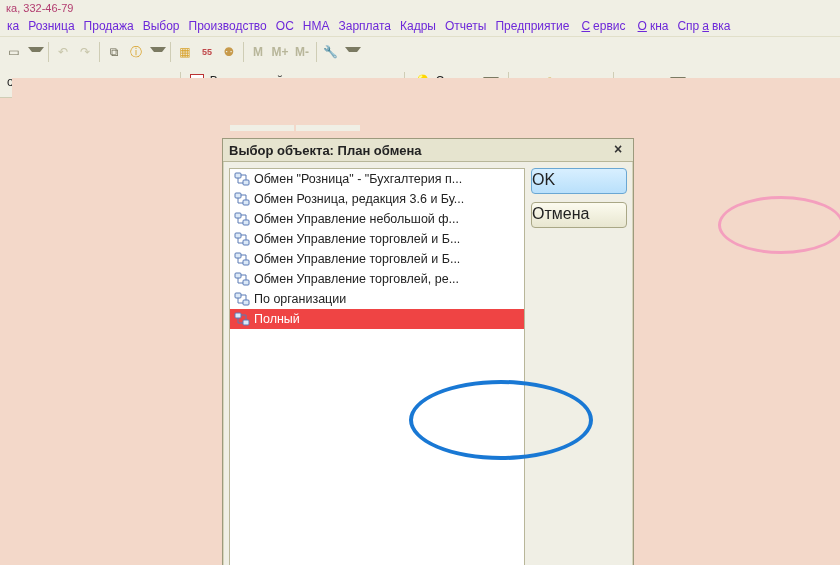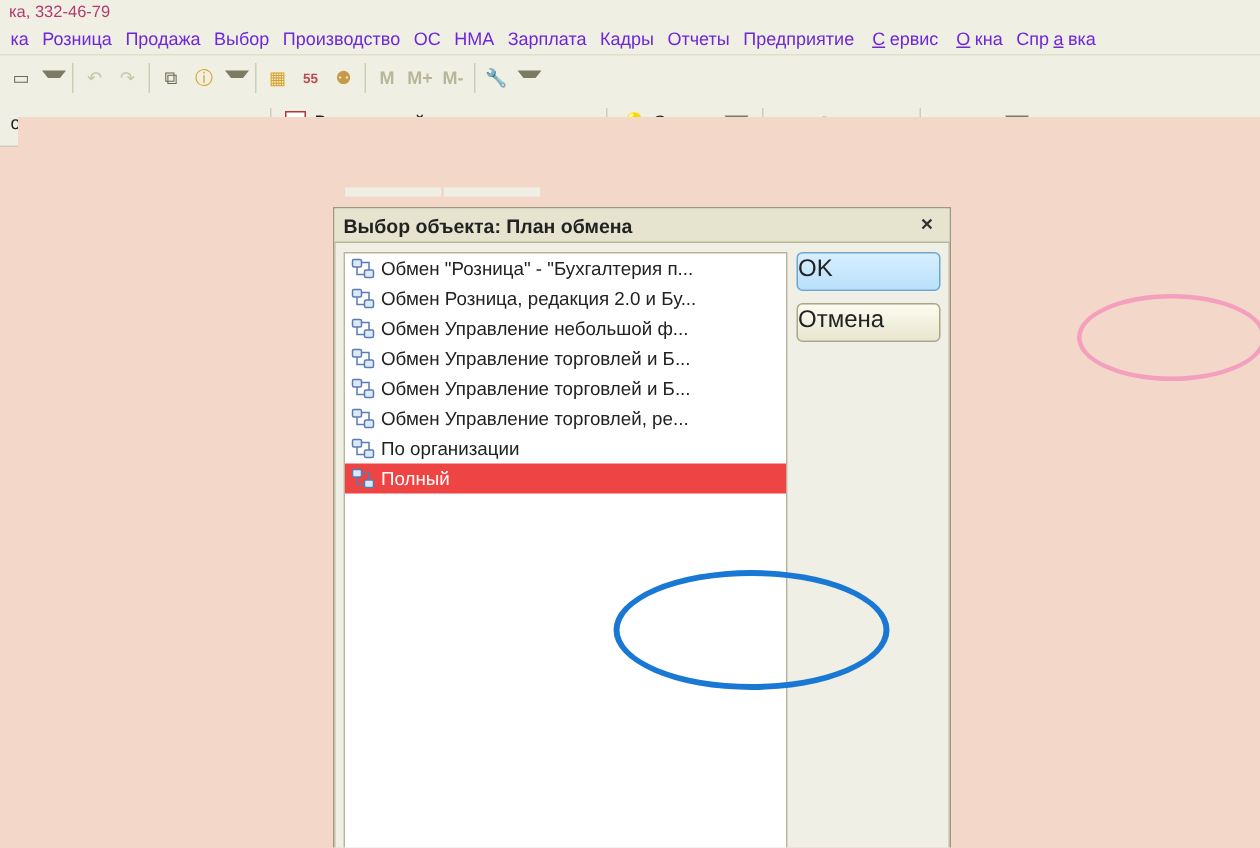--- a/index.html
+++ b/index.html
@@ -292,21 +292,21 @@
             </svg>
             <span>Обмен "Розница" - "Бухгалтерия п...</span>
           </div>
           <div class="listitem">
             <svg viewBox="0 0 16 16" class="li-icon">
               <rect x="1" y="2" width="6" height="5" rx="1" fill="#dce9f7" stroke="#5a7bb5"></rect>
               <rect x="9" y="9" width="6" height="5" rx="1" fill="#dce9f7" stroke="#5a7bb5"></rect>
               <path d="M7 4 L12 4 L12 9" fill="none" stroke="#5a7bb5"></path>
               <path d="M4 7 L4 12 L9 12" fill="none" stroke="#5a7bb5"></path>
             </svg>
-            <span>Обмен Розница, редакция 2.0 и Бу...</span>
+            <span>Обмен Розница, редакция 3.6 и Бу...</span>
           </div>
           <div class="listitem">
             <svg viewBox="0 0 16 16" class="li-icon">
               <rect x="1" y="2" width="6" height="5" rx="1" fill="#dce9f7" stroke="#5a7bb5"></rect>
               <rect x="9" y="9" width="6" height="5" rx="1" fill="#dce9f7" stroke="#5a7bb5"></rect>
               <path d="M7 4 L12 4 L12 9" fill="none" stroke="#5a7bb5"></path>
               <path d="M4 7 L4 12 L9 12" fill="none" stroke="#5a7bb5"></path>
             </svg>
             <span>Обмен Управление небольшой ф...</span>
           </div>

